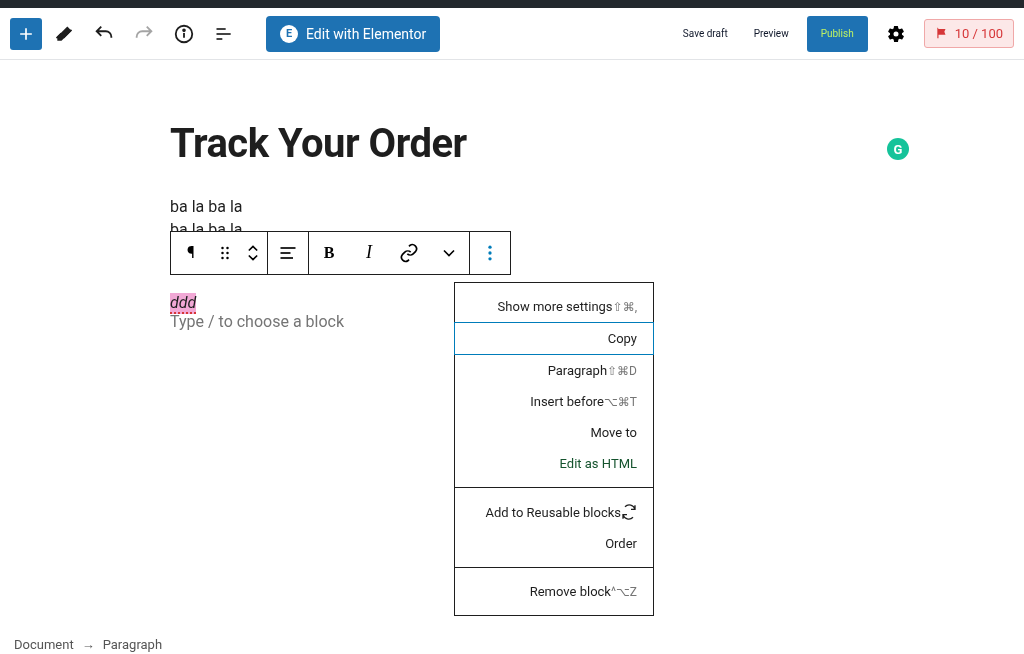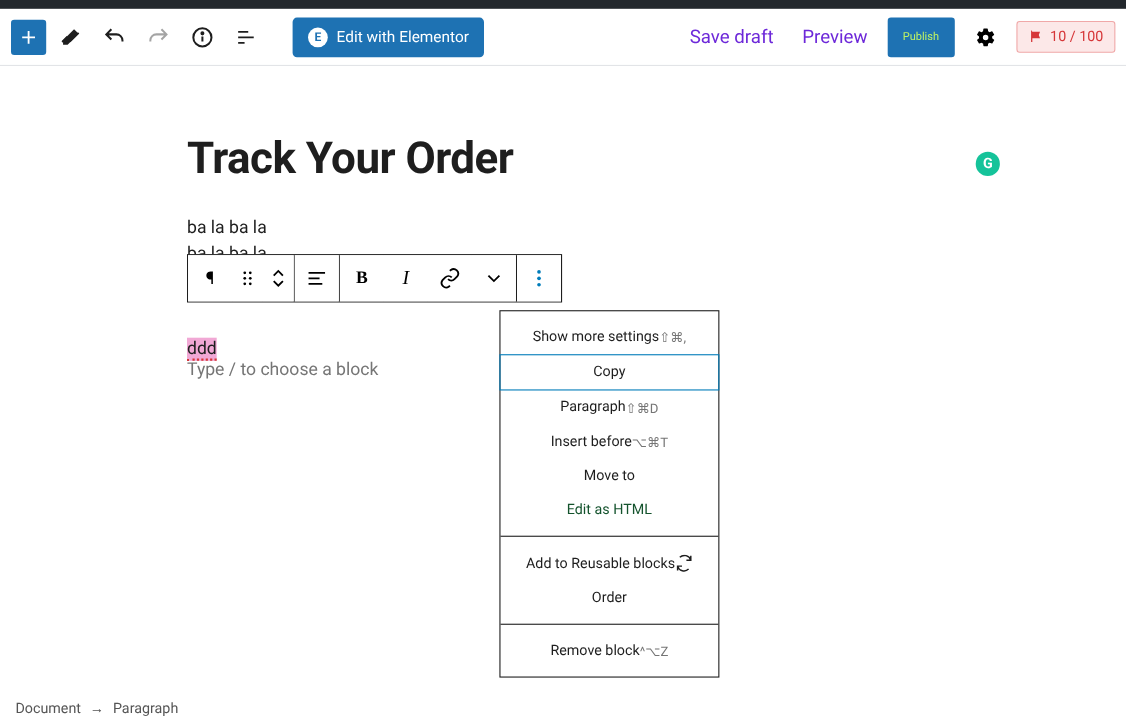--- a/index.html
+++ b/index.html
@@ -10,45 +10,45 @@
     .toolbar { height: 52px; border-bottom: 1px solid #e2e4e7; display: flex; align-items: center; padding: 0 10px; justify-content: space-between; }
     .toolbar-left { display: flex; align-items: center; gap: 4px; }
     .toolbar-right { display: flex; align-items: center; gap: 10px; }
     
     .icon-btn { width: 36px; height: 36px; display: flex; align-items: center; justify-content: center; border: none; background: transparent; cursor: pointer; border-radius: 4px; color: #1e1e1e; }
     .add-btn { width: 32px; height: 32px; background: #1e72b3; color: #fff; border-radius: 3px; display: flex; align-items: center; justify-content: center; font-size: 22px; cursor: pointer; }
     
     .elementor-btn { background: #1e72b3; color: #fff; border: none; height: 36px; padding: 0 14px; border-radius: 4px; font-size: 14px; display: flex; align-items: center; gap: 8px; cursor: pointer; margin-left: 20px; }
     .elementor-icon { width: 18px; height: 18px; background: #fff; border-radius: 50%; display: flex; align-items: center; justify-content: center; color: #1e72b3; font-size: 11px; font-weight: bold; }
     
-    .link-btn { color: #6d28d9; font-size: 17px; background: none; border: none; cursor: pointer; padding: 8px; }
+    .link-btn { color: #0f172a; font-size: 10px; background: none; border: none; cursor: pointer; padding: 8px; }
     .publish-btn { background: #1e72b3; color: #bef264; border: none; height: 36px; padding: 0 14px; border-radius: 3px; font-size: 10px; cursor: pointer; }
     .gear-btn { width: 36px; height: 36px; display: flex; align-items: center; justify-content: center; cursor: pointer; }
     .score-badge { border: 1px solid #f0a8a8; background: #fce8e8; color: #d63638; padding: 6px 10px; border-radius: 3px; font-size: 13px; display: flex; gap: 6px; }
     
     .editor-area { padding: 60px 0 0 170px; position: relative; }
     .page-title { font-size: 40px; font-weight: 700; color: #1e1e1e; margin-bottom: 30px; letter-spacing: -0.5px; }
     .content-text { font-size: 16px; color: #1e1e1e; margin-bottom: 4px; }
     
     .block-toolbar { display: inline-flex; border: 1px solid #1e1e1e; background: #fff; height: 44px; margin-top: 8px; }
     .block-toolbar-group { display: flex; border-right: 1px solid #1e1e1e; }
     .block-toolbar-group:last-child { border-right: none; }
     .bt-btn { width: 40px; height: 42px; display: flex; align-items: center; justify-content: center; background: #fff; border: none; cursor: pointer; font-size: 16px; }
     .bt-btn.narrow { width: 28px; }
     .bt-btn.more { color: #007cba; }
     .bt-btn svg { width: 20px; height: 20px; }
     
     .selected-text { display: inline; background: #f1a8d5; color: #1e1e1e; font-size: 16px; border-bottom: 2px dotted #d63638; margin-top: 18px; }
-    .selected-wrap { margin-top: 32px; }
+    .selected-wrap { margin-top: 18px; font-style: italic; }
     .placeholder { color: #757575; font-size: 16px; }
     
     .dropdown-menu { position: absolute; left: 454px; top: 282px; width: 200px; background: #fff; border: 1px solid #1e1e1e; font-size: 13px; }
     .menu-section { padding: 8px 0; border-bottom: 1px solid #1e1e1e; }
     .menu-section:last-child { border-bottom: none; }
-    .menu-item { display: flex; justify-content: center; align-items: center; padding: 8px 16px; cursor: pointer; color: #1e1e1e; }
+    .menu-item { display: flex; justify-content: flex-end; align-items: center; padding: 8px 16px; cursor: pointer; color: #1e1e1e; }
     .menu-item.highlight { border: 1.5px solid #007cba; margin: 0 -1px; }
     .menu-item.blue-text { color: #14532d; }
     .menu-shortcut { color: #757575; font-size: 12px; }
     
     .grammarly { position: absolute; right: 115px; top: 138px; width: 22px; height: 22px; background: #15c39a; border-radius: 50%; display: flex; align-items: center; justify-content: center; color: #fff; font-size: 13px; font-weight: bold; }
     
     .breadcrumb { position: absolute; bottom: 0; left: 14px; font-size: 13px; color: #555; display: flex; gap: 8px; align-items: center; padding-bottom: 2px; }
     
     .bold { font-weight: 700; font-family: Georgia, serif; }
     .italic { font-style: italic; font-family: Georgia, serif; font-size: 18px; }

